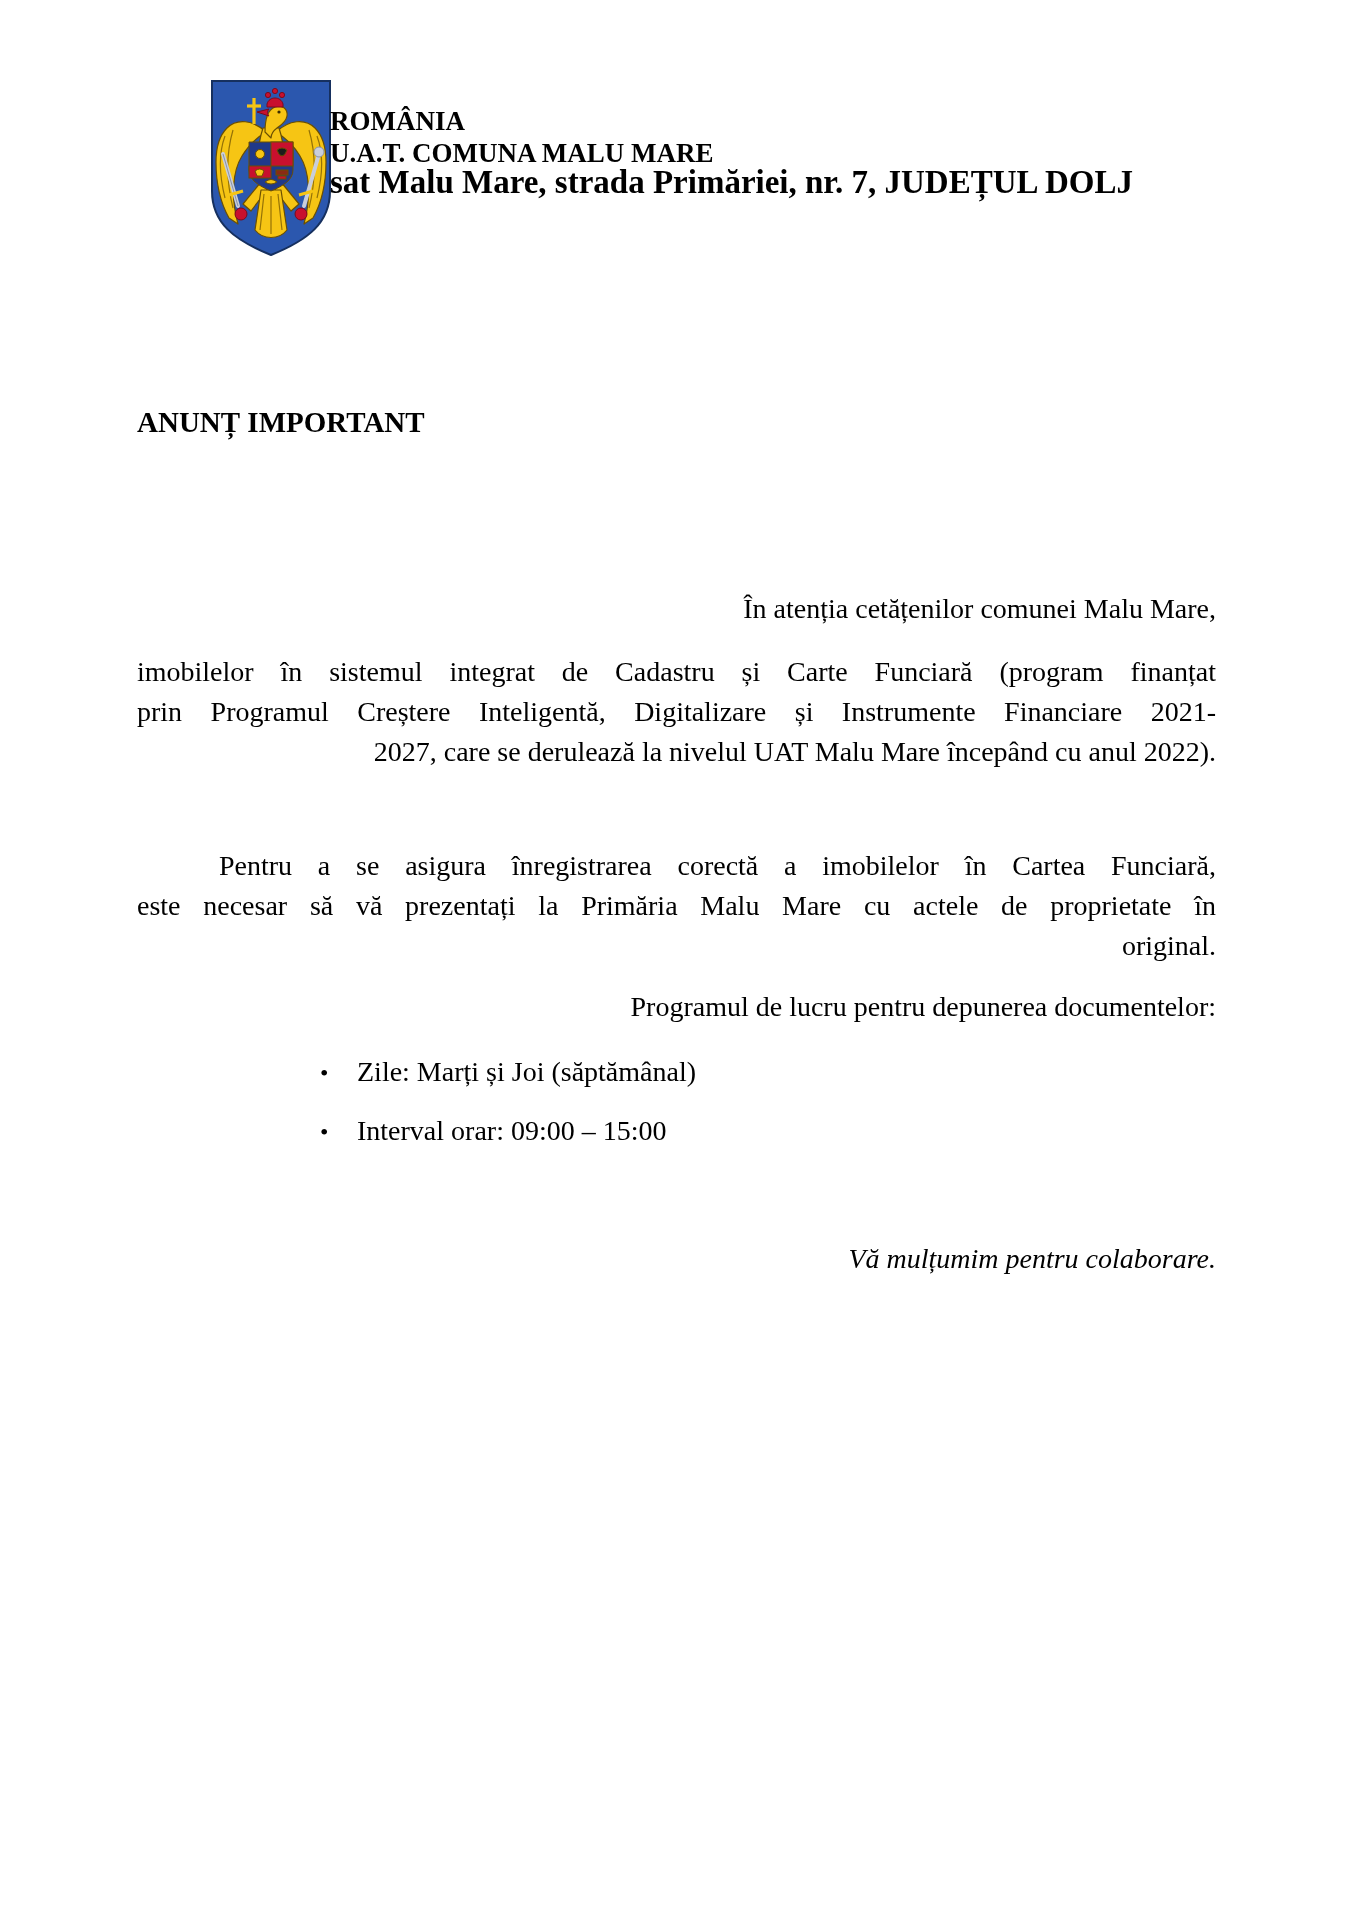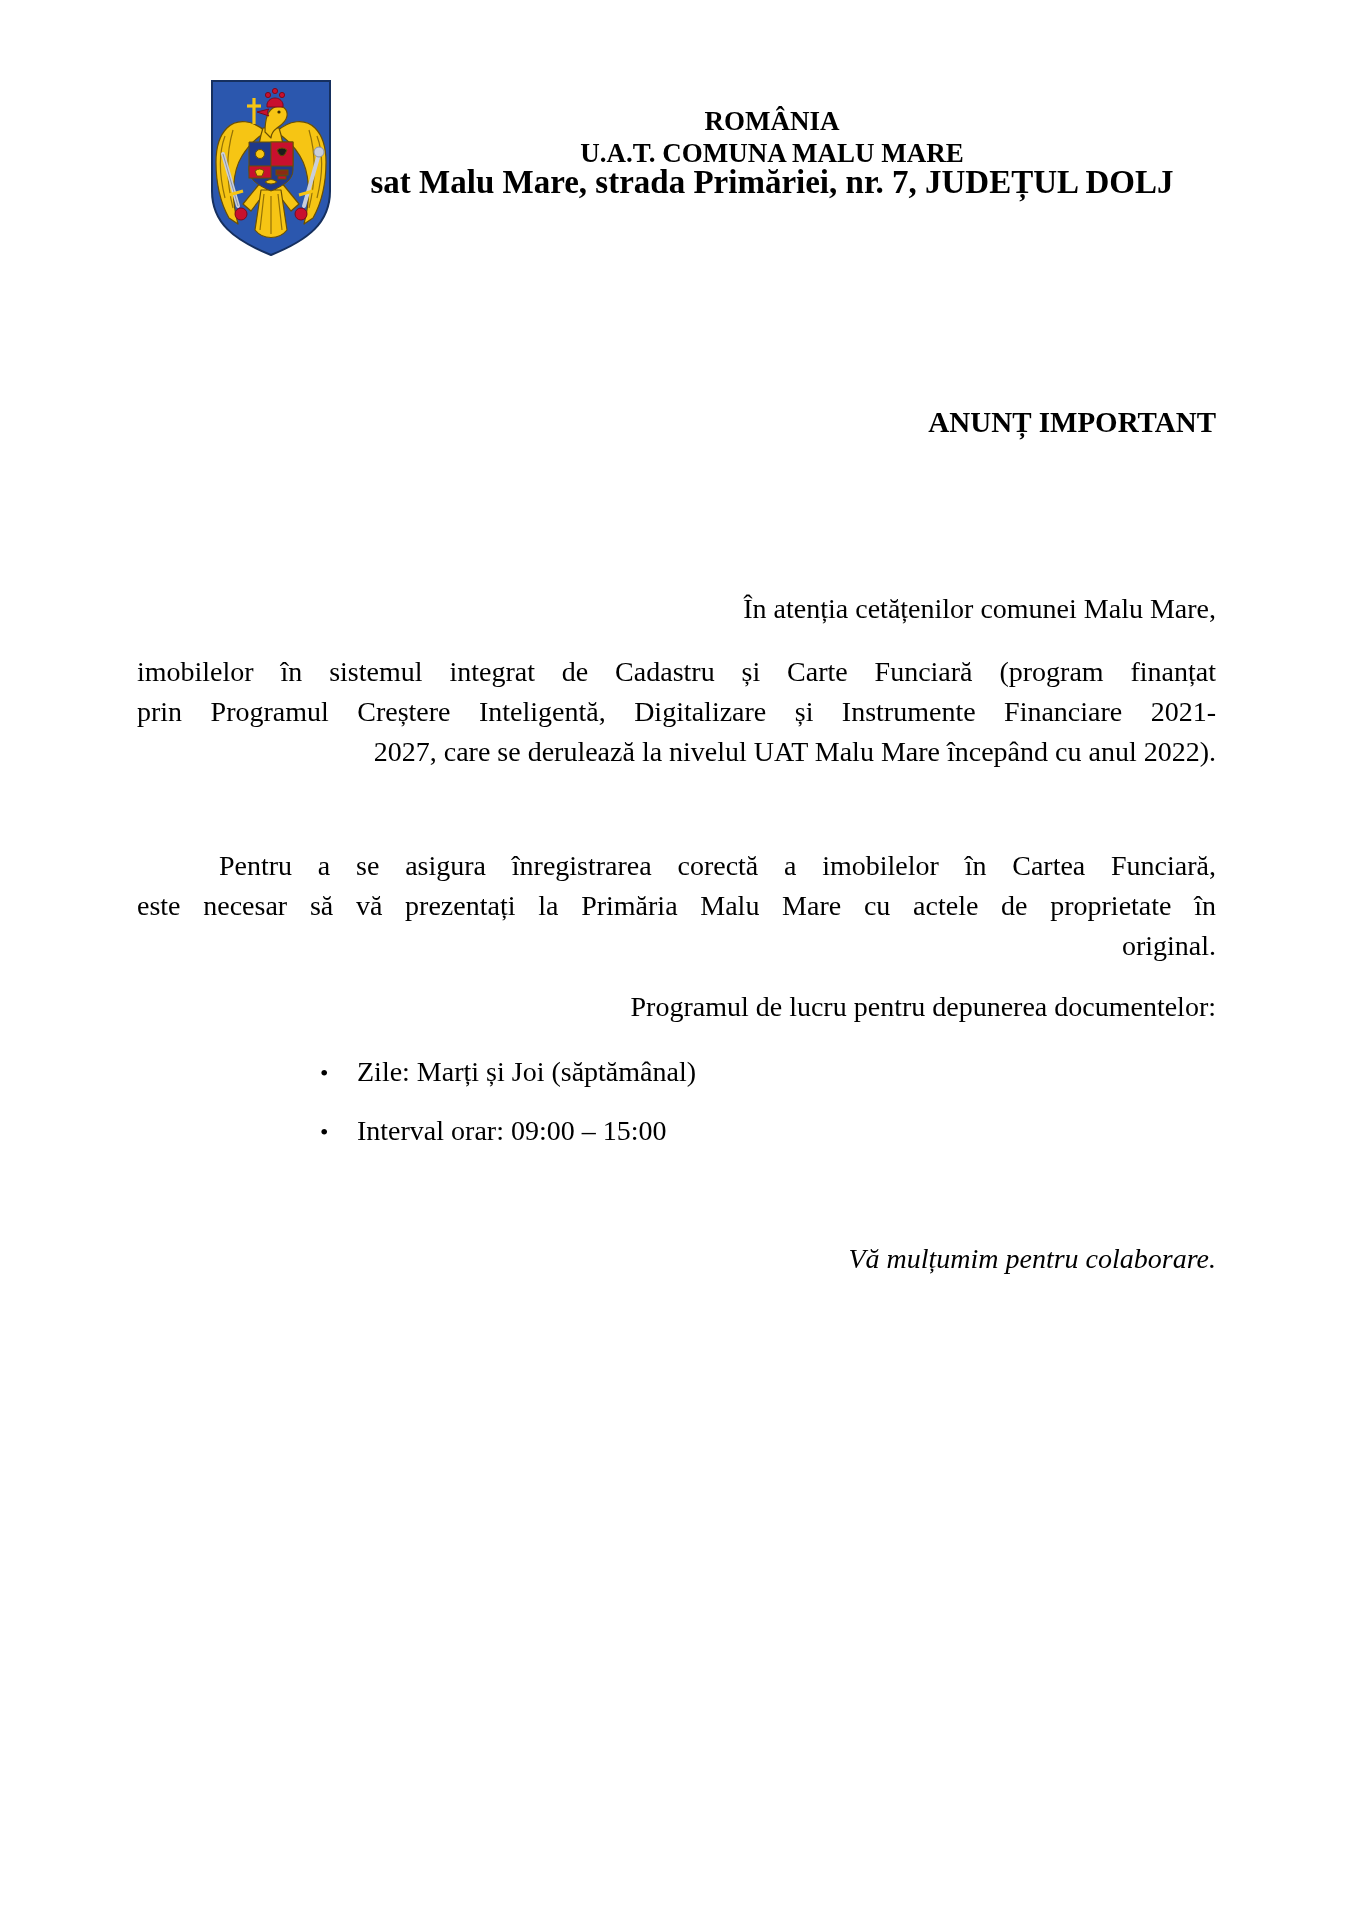--- a/index.html
+++ b/index.html
@@ -11,33 +11,33 @@
     color:#000000;
     overflow:hidden;
   }
   
   .emblem {
     position:absolute; left:207px; top:78px;
     width:128px; height:180px;
   }
   .hdr {
     position:absolute; left:330px; top:104px; width:884px;
-    text-align:center; font-weight:bold;
+    font-weight:bold;
   }
   .hdr .l1 { font-size:27px; line-height:34px; }
   .hdr .l2 { font-size:27px; line-height:30px; }
   .hdr .l3 { font-size:33px; line-height:29px; }
   .hdr .l4 { font-size:26px; line-height:29px; }
   .hdr a.email {
     color:#1B5CB8; text-decoration:underline; cursor:pointer; font-weight:bold;
   }
   
   .doc-title {
     position:absolute; left:137px; top:406px; width:1079px;
-    text-align:right; font-size:29px; font-weight:bold;
+    text-align:left; font-size:29px; font-weight:bold;
   }
   
   .para {
     position:absolute; left:137px; width:1079px;
     font-size:28px; line-height:40px;
   }
   .para .line { width:100%;text-align:right; }
   .para .line.just { text-align:justify; text-align-last:justify; }
   .para .line.ind  { text-indent:82px; }
   .p1  { top:589px; }

